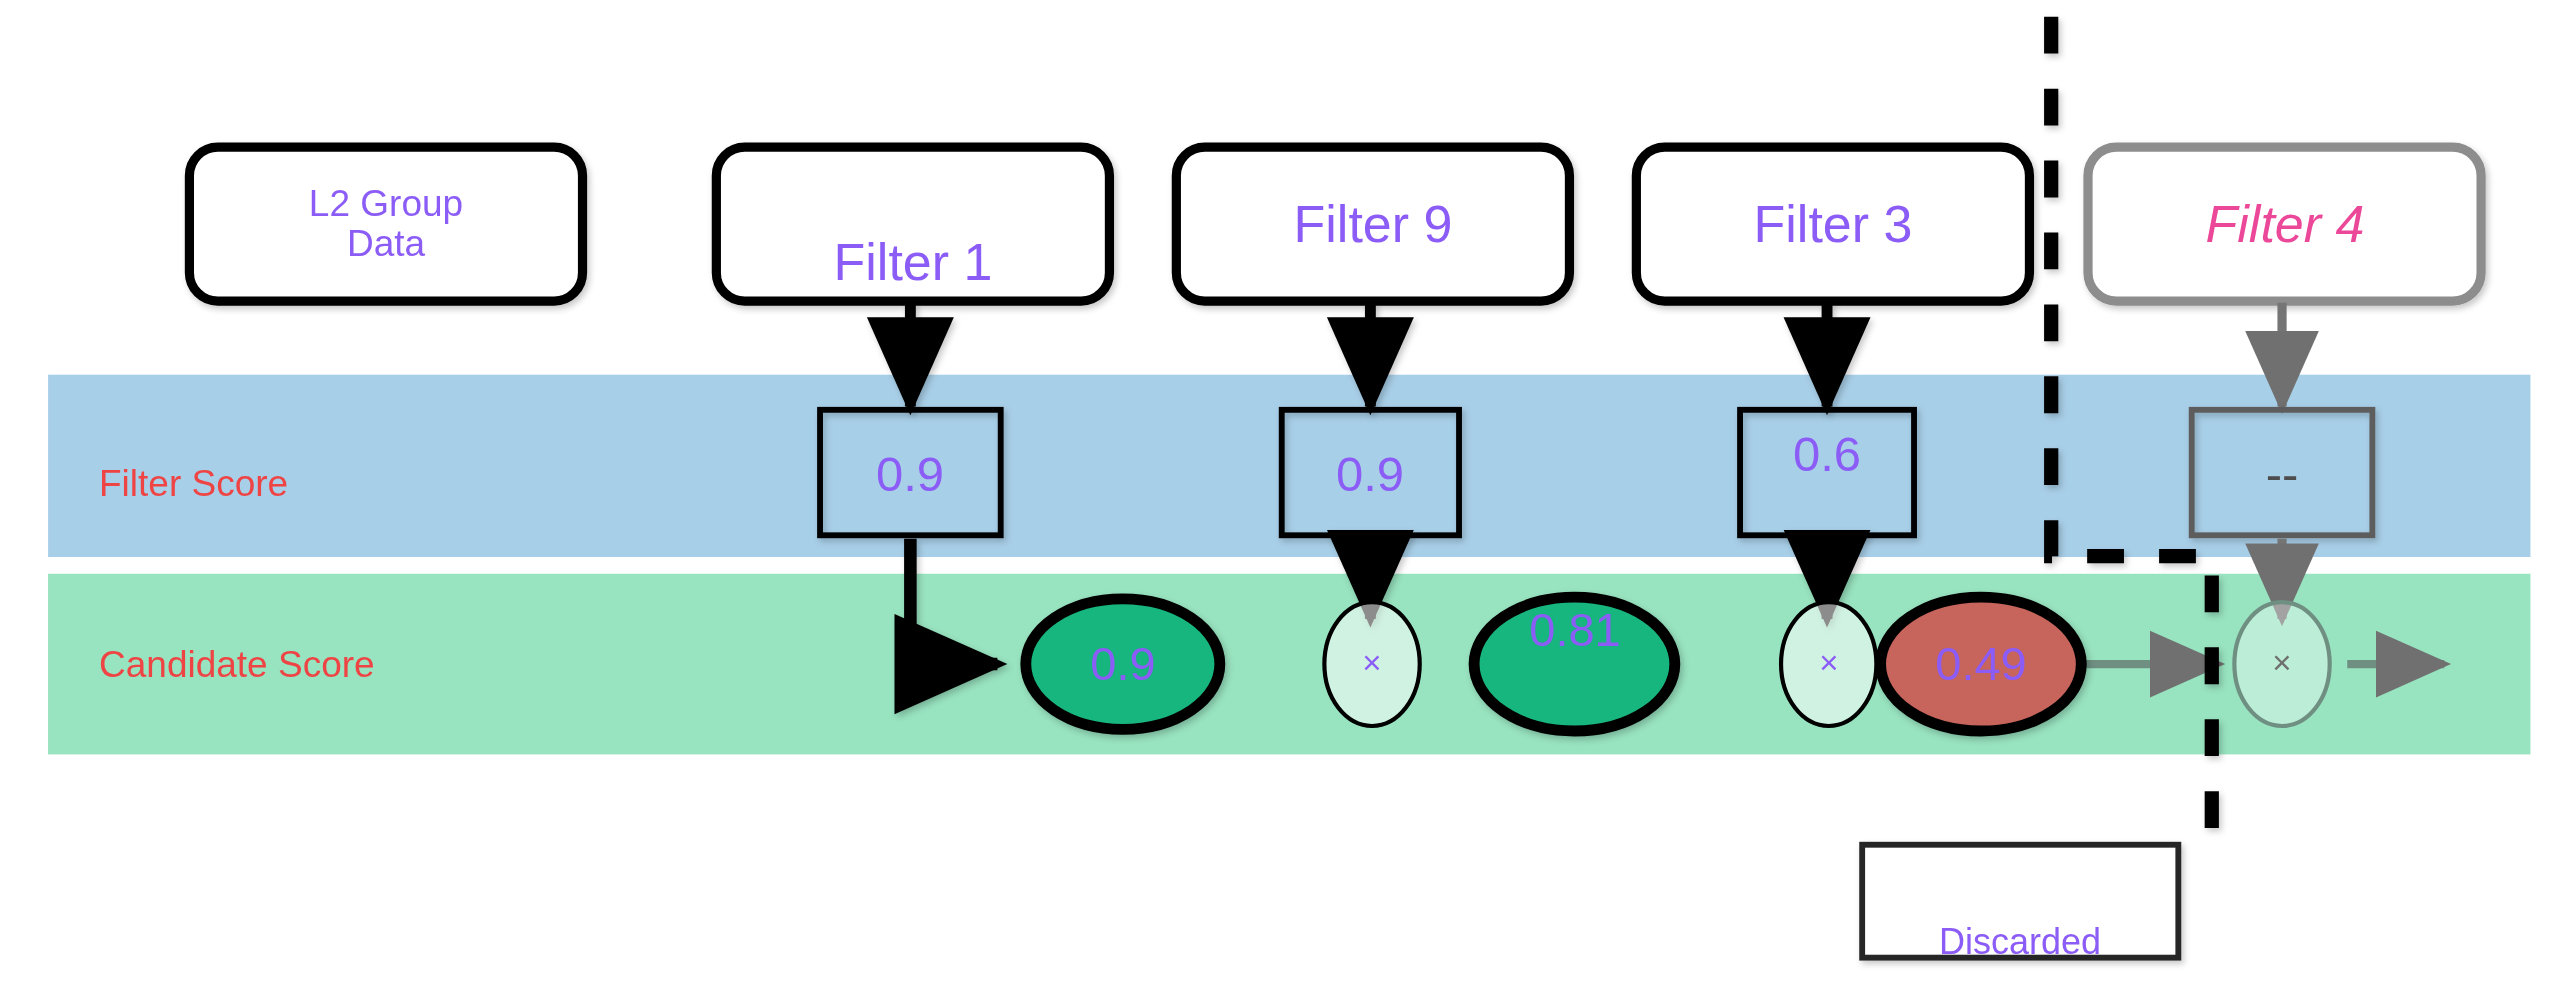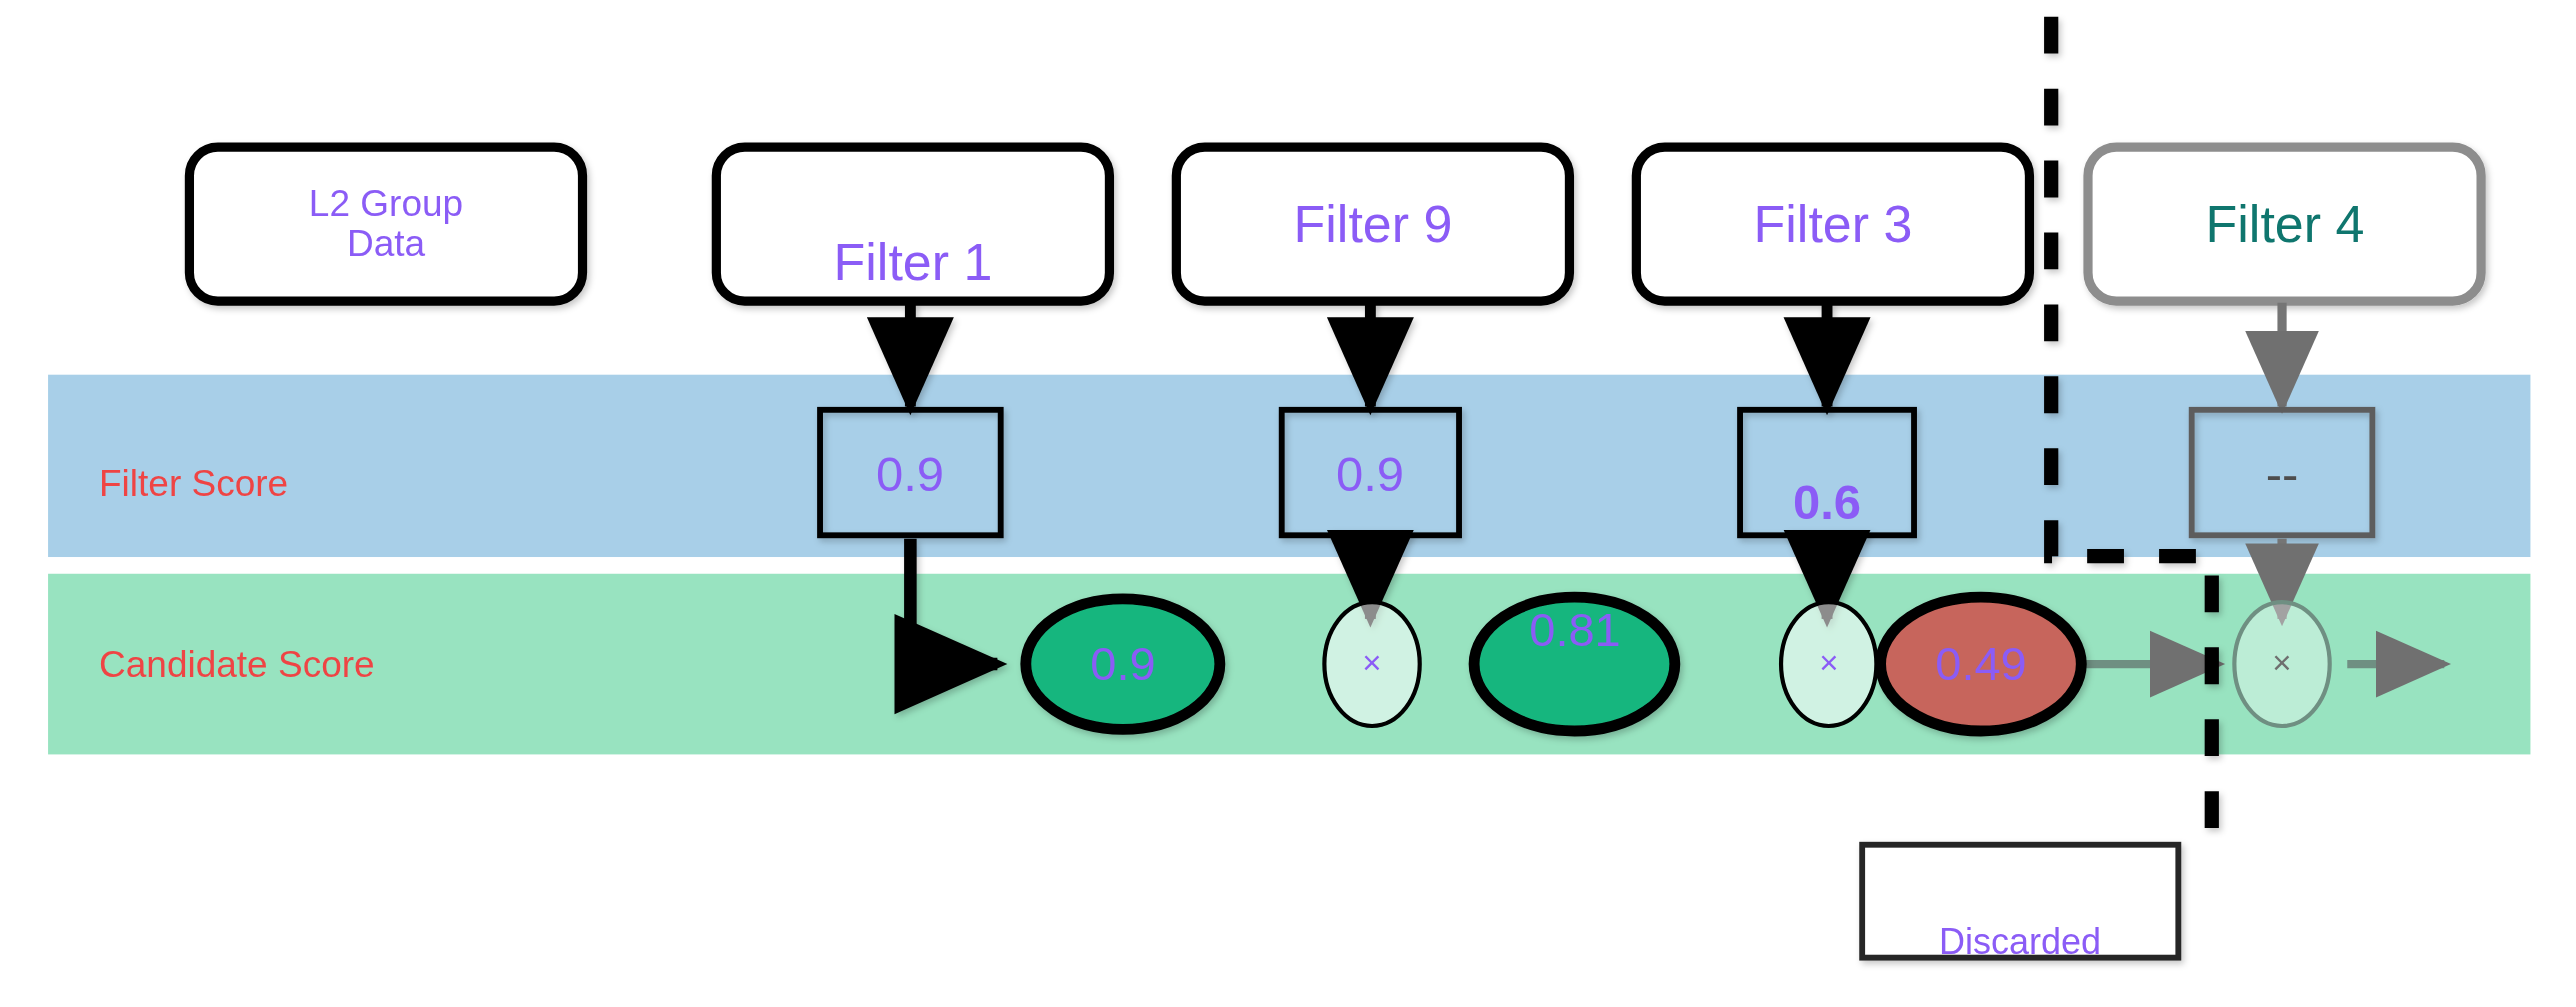--- a/index.html
+++ b/index.html
@@ -36,21 +36,22 @@
   }
   .node-label {
     font-size: 52px;
   }
   .node-label.small {
     font-size: 37px;
     line-height: 1.08;
     text-align: center;
   }
   .node-label.dim {
-    color: #0f766e;
+    color: #ec4899;
+    font-style: italic;
   }
   .score-label {
     font-size: 49px;
   }
   .score-label.dim {
     color: #4d4d4d;
   }
   .cand-label {
     font-size: 47px;
   }
@@ -159,21 +160,21 @@
 
   <div class="lbl node-label small ctr" style="left:386px; top:224px;"><span>L2 Group</span><br><span>Data</span></div>
 
   <div class="lbl node-label ctr" style="left:913px; top:224px;margin-top:38px;">Filter 1</div>
   <div class="lbl node-label ctr" style="left:1373px; top:224px;">Filter 9</div>
   <div class="lbl node-label ctr" style="left:1833px; top:224px;">Filter 3</div>
   <div class="lbl node-label dim ctr" style="left:2285px; top:224px;">Filter 4</div>
 
   <div class="lbl score-label ctr" style="left:910px; top:474px;">0.9</div>
   <div class="lbl score-label ctr" style="left:1370px; top:474px;">0.9</div>
-  <div class="lbl score-label ctr" style="left:1827px; top:502px;font-weight:bold;">0.6</div>
+  <div class="lbl score-label ctr" style="left:1827px; top:454px;">0.6</div>
   <div class="lbl score-label dim ctr" style="left:2282px; top:474px;">--</div>
 
   <div class="lbl cand-label ctr" style="left:1123px; top:663px;">0.9</div>
   <div class="lbl cand-label ctr" style="left:1575px; top:629px;">0.81</div>
   <div class="lbl cand-label ctr" style="left:1981px; top:663px;">0.49</div>
 
   <div class="lbl mult-label ctr" style="left:1372px; top:663px;">×</div>
   <div class="lbl mult-label ctr" style="left:1829px; top:663px;">×</div>
   <div class="lbl mult-label dim ctr" style="left:2282px; top:663px;">×</div>
 

